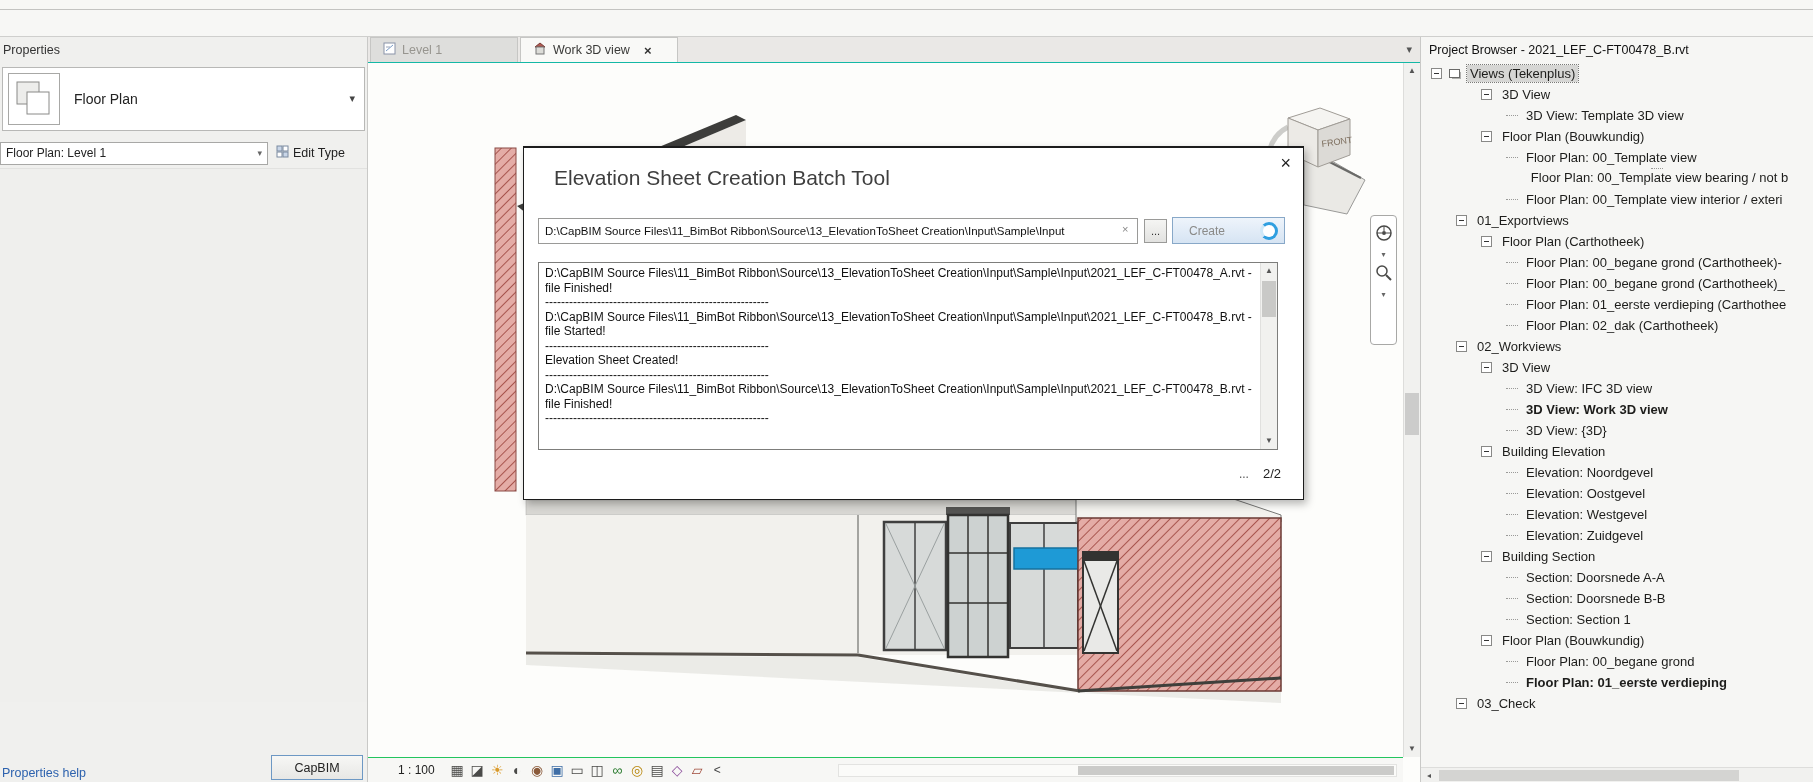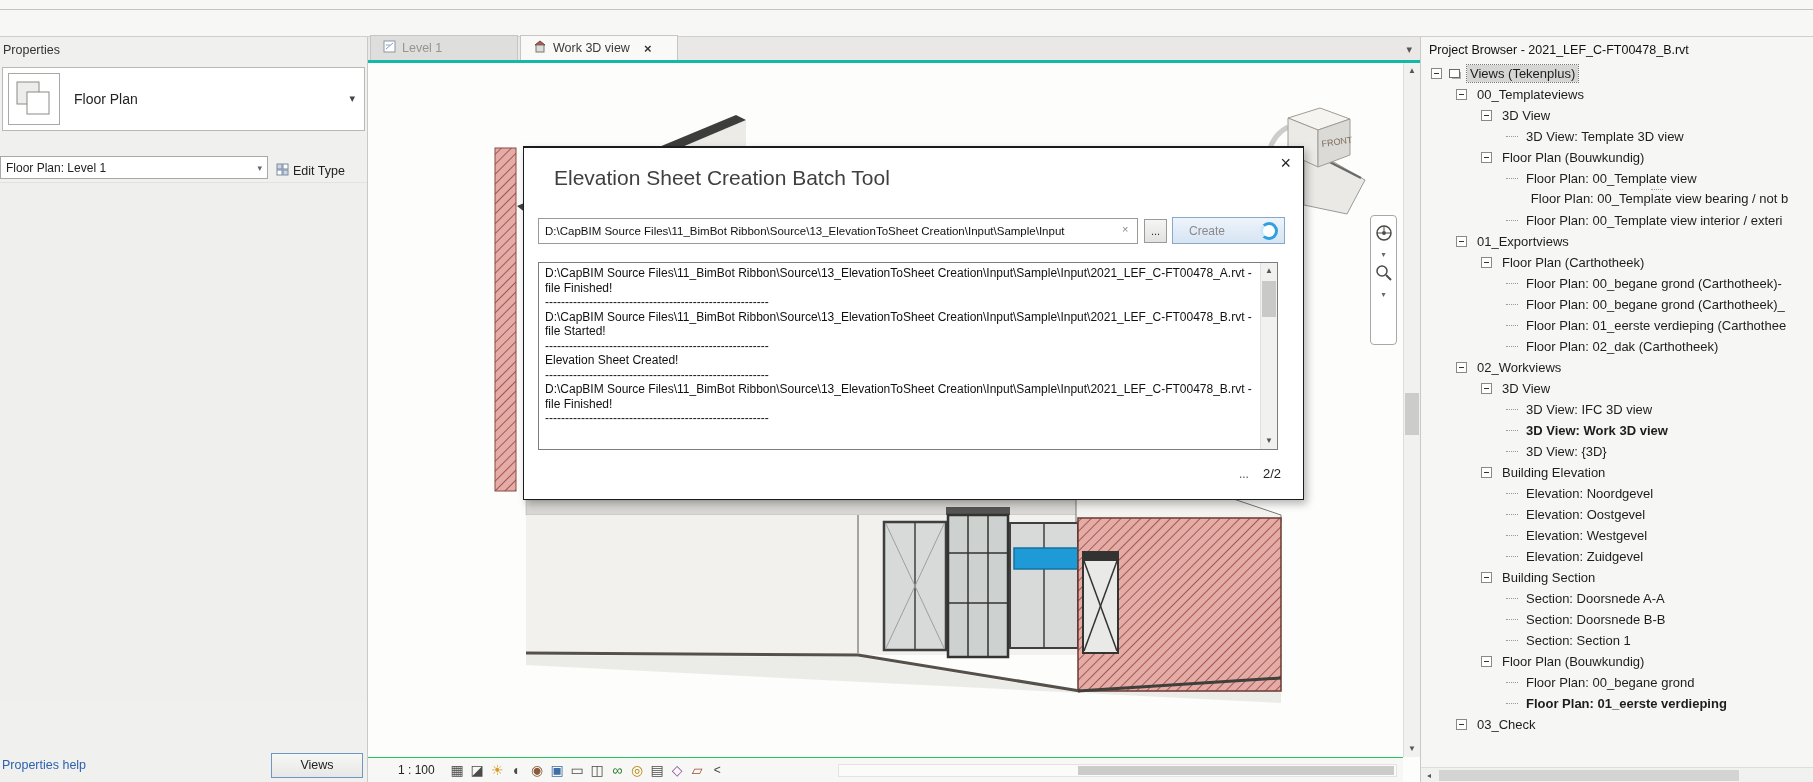--- a/index.html
+++ b/index.html
@@ -9,33 +9,33 @@
   .top-strip::after { content:""; position:absolute; left:0; right:0; top:9px; height:1px; background:#c3c3c1; }
   .main { display:flex; height:745px; }
 
   
   .left-panel { width:368px; flex:none; display:flex; flex-direction:column; background:#f0f0ee; border-right:1px solid #c9c9c7; }
   .props-header { height:26px; line-height:26px; padding-left:3px; font-size:12.5px; color:#333; }
   .type-selector { margin:4px 2px 0 2px; height:64px; background:#fff; border:1px solid #b8b8b6; display:flex; align-items:center; position:relative; }
   .type-thumb { width:52px; height:52px; margin-left:5px; border:1px solid #a8a8a6; background:#fff; flex:none; }
   .type-name { font-size:14px; color:#222; margin-left:14px; }
   .type-chevron { position:absolute; right:9px; top:24px; font-size:11px; color:#444; }
-  .instance-row { display:flex; align-items:flex-end; margin-top:24px; height:24px; }
+  .instance-row { display:flex; align-items:center; margin-top:10px; height:24px; }
   .instance-combo { width:268px; height:23px; background:#fff; border:1px solid #a8a8a6; font-size:12px;
     display:flex; align-items:center; justify-content:space-between; padding:0 5px; color:#222; }
   .instance-combo .cb-arrow { font-size:9px; color:#666; }
   .edit-type-btn { margin-left:8px; display:flex; align-items:center; gap:4px; background:none; border:none; font-size:12.5px; color:#222; cursor:default; }
   .props-empty { flex:1; background:#efefed; margin-top:3px; border-top:1px solid #e2e2e0; }
-  .props-footer { height:32px; display:flex; align-items:center; justify-content:space-between; padding:0 4px 2px 2px;margin-top:48px; }
+  .props-footer { height:32px; display:flex; align-items:flex-end; justify-content:space-between; padding:0 4px 2px 2px;margin-top:48px; }
   .help-link { color:#2d62ae; font-size:12.5px; }
   .apply-btn { width:92px; height:25px; font-size:12.5px; color:#222; background:linear-gradient(#f7f7f5,#e7e7e5); border:1px solid #6d98c4; }
 
   
   .center { flex:1; display:flex; flex-direction:column; min-width:0; }
-  .tab-bar { height:26px; background:#eae8e6; border-bottom:3px solid #14b8a6; display:flex; align-items:flex-end; position:relative; }
+  .tab-bar { height:26px; background:#eae8e6; border-bottom:1px solid #14b8a6; display:flex; align-items:flex-end; position:relative; }
   .tab { height:25px; display:flex; align-items:center; gap:6px; padding:0 12px; font-size:12.5px; border:1px solid #c6c6c4; border-bottom:none; margin-left:2px; }
   .tab.inactive { background:#dededc; color:#97958f; min-width:148px; }
   .tab.active   { background:#f9f9f7; color:#3a3a38; min-width:158px; }
   .tab-close { font-size:13px; color:#333; margin-left:8px; font-weight:bold; }
   .tab-list-icon { position:absolute; right:8px; top:6px; font-size:11px; color:#555; }
 
   .canvas { flex:1; position:relative; background:#fdfdfb; overflow:hidden; }
   .model { position:absolute; left:0; top:0; }
 
   
@@ -134,21 +134,21 @@
             </svg>
         </span>
         <span>Edit Type</span>
       </button>
     </div>
 
     <div class="props-empty"></div>
 
     <div class="props-footer">
       <span class="help-link">Properties help</span>
-      <button class="apply-btn">Views</button>
+      <button class="apply-btn">CapBIM</button>
     </div>
   </div>
 
   <div class="center">
     <div class="tab-bar">
       <div class="tab inactive">
         <span>
           <svg width="13" height="13">
               <rect x="1" y="1" width="11" height="11" fill="#fff" stroke="#8a93a8"></rect>
               <line x1="3" y1="9" x2="10" y2="3" stroke="#7a9cc6"></line>
@@ -317,24 +317,20 @@
   </div>
 
   <div class="right-panel">
     <div class="pb-header">Project Browser - 2021_LEF_C-FT00478_B.rvt</div>
     <div class="pb-tree">
         <div class="tree-row" style="padding-left: 10px;">
           <span class="ebox"></span>
           <span class="stack-icon"></span>
           <span class="tree-label selected">Views (Tekenplus)</span>
         </div>
-        <div class="tree-row" style="padding-left: 35px;">
-          <span class="ebox"></span>
-          <span class="tree-label">00_Templateviews</span>
-        </div>
         <div class="tree-row" style="padding-left: 60px;">
           <span class="ebox"></span>
           <span class="tree-label">3D View</span>
         </div>
         <div class="tree-row" style="padding-left: 85px;">
           <span class="leaf-dash"></span>
           <span class="tree-label">3D View: Template 3D view</span>
         </div>
         <div class="tree-row" style="padding-left: 60px;">
           <span class="ebox"></span>

